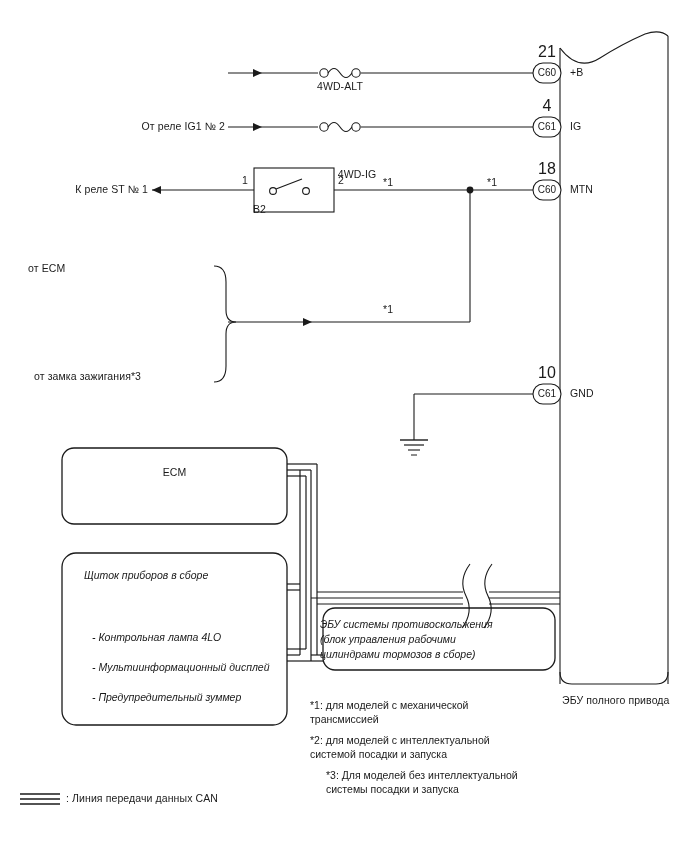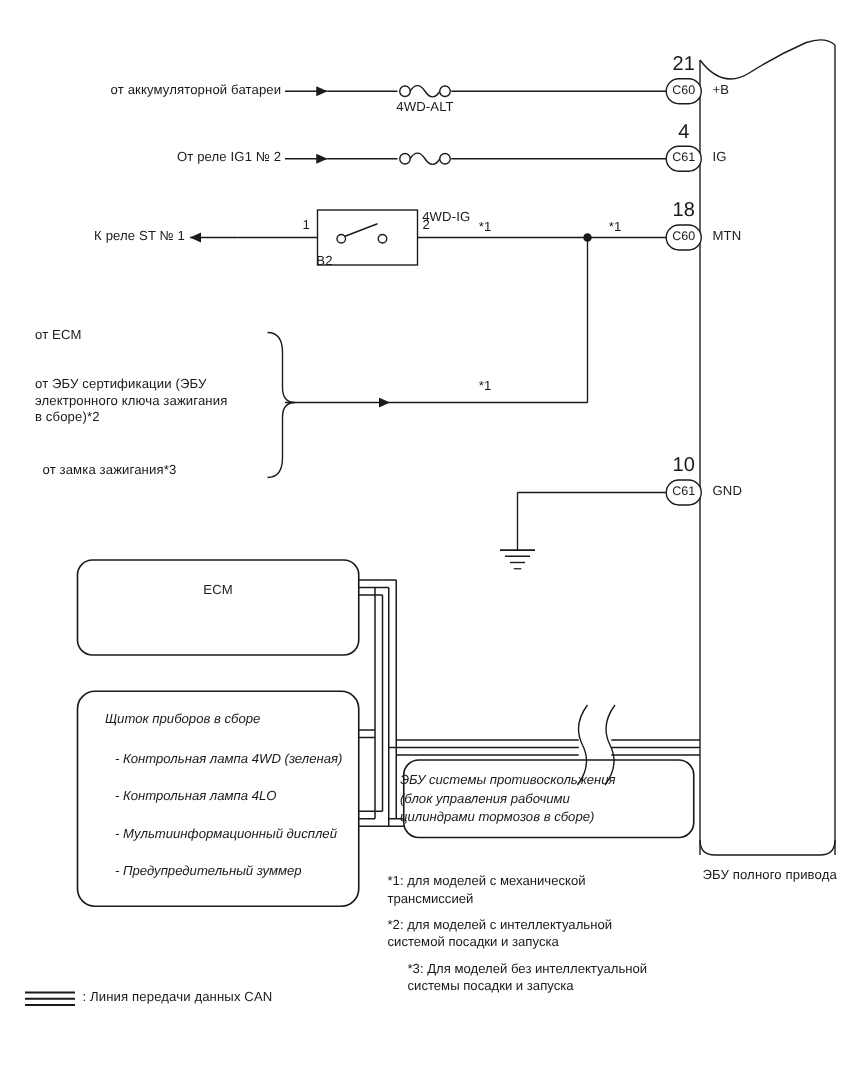--- a/index.html
+++ b/index.html
@@ -195,42 +195,38 @@
 
       <g stroke="#1a1a1a" fill="none">
         <path d="M20,794 L60,794" stroke-width="1.6"></path>
         <path d="M20,799 L60,799" stroke-width="1.6"></path>
         <path d="M20,804 L60,804" stroke-width="1.6"></path>
       </g>
 
     </g>
   </svg>
 
-  <div class="lbl r" style="left:40px; top:66px; width:185px;">от аккумуляторной батареи</div>
 
   <div class="lbl r" style="left:40px; top:120px; width:185px;">От реле IG1 № 2</div>
 
   <div class="lbl r" style="left:0px; top:183px; width:148px;">К реле ST № 1</div>
 
   <div class="lbl c" style="left:305px; top:80px; width:70px;">4WD-ALT</div>
 
   <div class="lbl c" style="left:322px; top:134px; width:70px;margin-top:34px;">4WD-IG</div>
 
   <div class="lbl" style="left:242px; top:174px;">1</div>
 
   <div class="lbl" style="left:338px; top:174px;">2</div>
 
   <div class="lbl" style="left:214px; top:203px;margin-left:39px;">B2</div>
 
 
   <div class="lbl" style="left:28px; top:262px;">от ECM</div>
 
-  <div class="lbl" style="left:28px; top:301px;">от ЭБУ сертификации (ЭБУ
-электронного ключа зажигания
-в сборе)*2</div>
 
   <div class="lbl" style="left:34px; top:370px;">от замка зажигания*3</div>
 
   <div class="lbl" style="left:383px; top:176px;">*1</div>
 
   <div class="lbl" style="left:487px; top:176px;">*1</div>
 
   <div class="lbl" style="left:383px; top:303px;">*1</div>
 
   <div class="lbl c pinnum" style="left:530px; top:45px; width:34px;">21</div>
@@ -246,21 +242,20 @@
   <div class="lbl connlbl" style="left:570px; top:183px;">MTN</div>
 
   <div class="lbl c pinnum" style="left:530px; top:366px; width:34px;">10</div>
   <div class="conntext" style="left:530px; top:386px;">C61</div>
   <div class="lbl connlbl" style="left:570px; top:387px;">GND</div>
 
   <div class="lbl c" style="left:62px; top:466px; width:225px;">ECM</div>
 
   <div class="boxtext" style="left:84px; top:568px;">Щиток приборов в сборе</div>
 
-  <div class="boxtext" style="left:92px; top:600px;">- Контрольная лампа 4WD (зеленая)</div>
 
   <div class="boxtext" style="left:92px; top:630px;">- Контрольная лампа 4LO</div>
 
   <div class="boxtext" style="left:92px; top:660px;">- Мультиинформационный дисплей</div>
 
   <div class="boxtext" style="left:92px; top:690px;">- Предупредительный зуммер</div>
 
   <div class="boxtext" style="left:320px; top:617px; white-space:pre;">ЭБУ системы противоскольжения
 (блок управления рабочими
 цилиндрами тормозов в сборе)</div>

